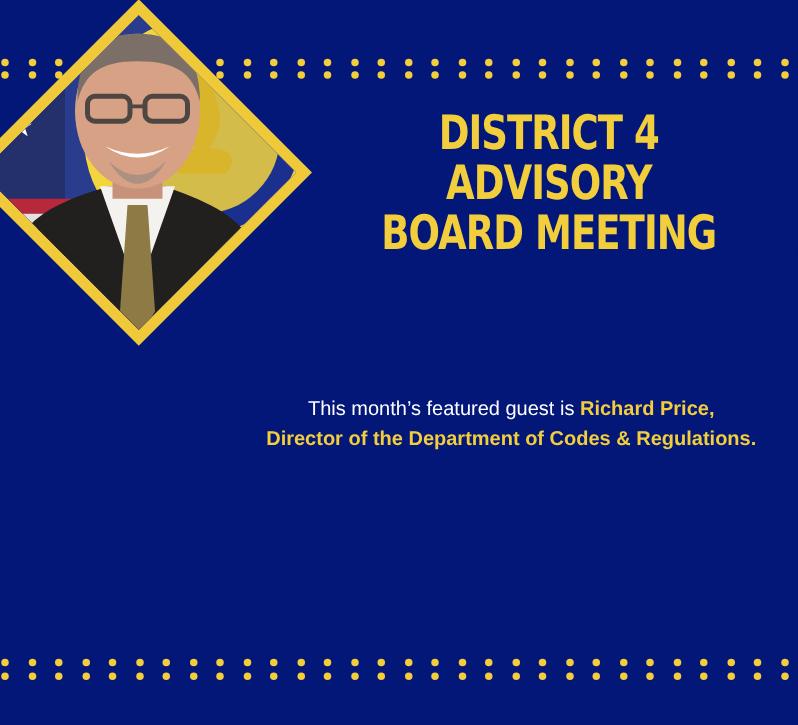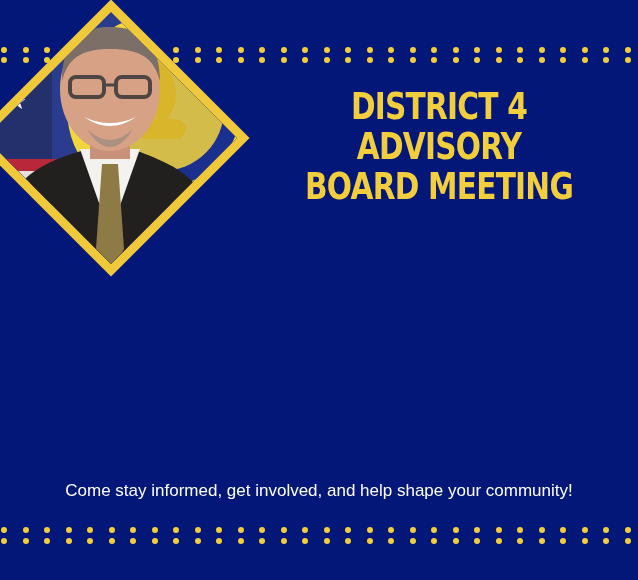--- a/index.html
+++ b/index.html
@@ -157,23 +157,23 @@
       </div>
     </div>
   </div>
 
   <div class="title">
     <div>DISTRICT 4 ADVISORY</div>
     <div>BOARD MEETING</div>
   </div>
 
 
-
-
-  <div class="para p4">Come stay informed, get involved, and help shape your community!</div>
+  <div class="para p2"><span>This month’s featured guest is </span><span class="hl">Richard Price</span><span class="hl">,</span><br><span class="hl">Director of the Department of Codes &amp; Regulations.</span></div>
+
+
 
   <div class="dots" style="top:527px;">
     <div class="row" id="dotsBot1" style="top:0px;">
         <span class="dot" style="left: 1px;"></span>
         <span class="dot" style="left: 22.5px;"></span>
         <span class="dot" style="left: 44px;"></span>
         <span class="dot" style="left: 65.5px;"></span>
         <span class="dot" style="left: 87px;"></span>
         <span class="dot" style="left: 108.5px;"></span>
         <span class="dot" style="left: 130px;"></span>

